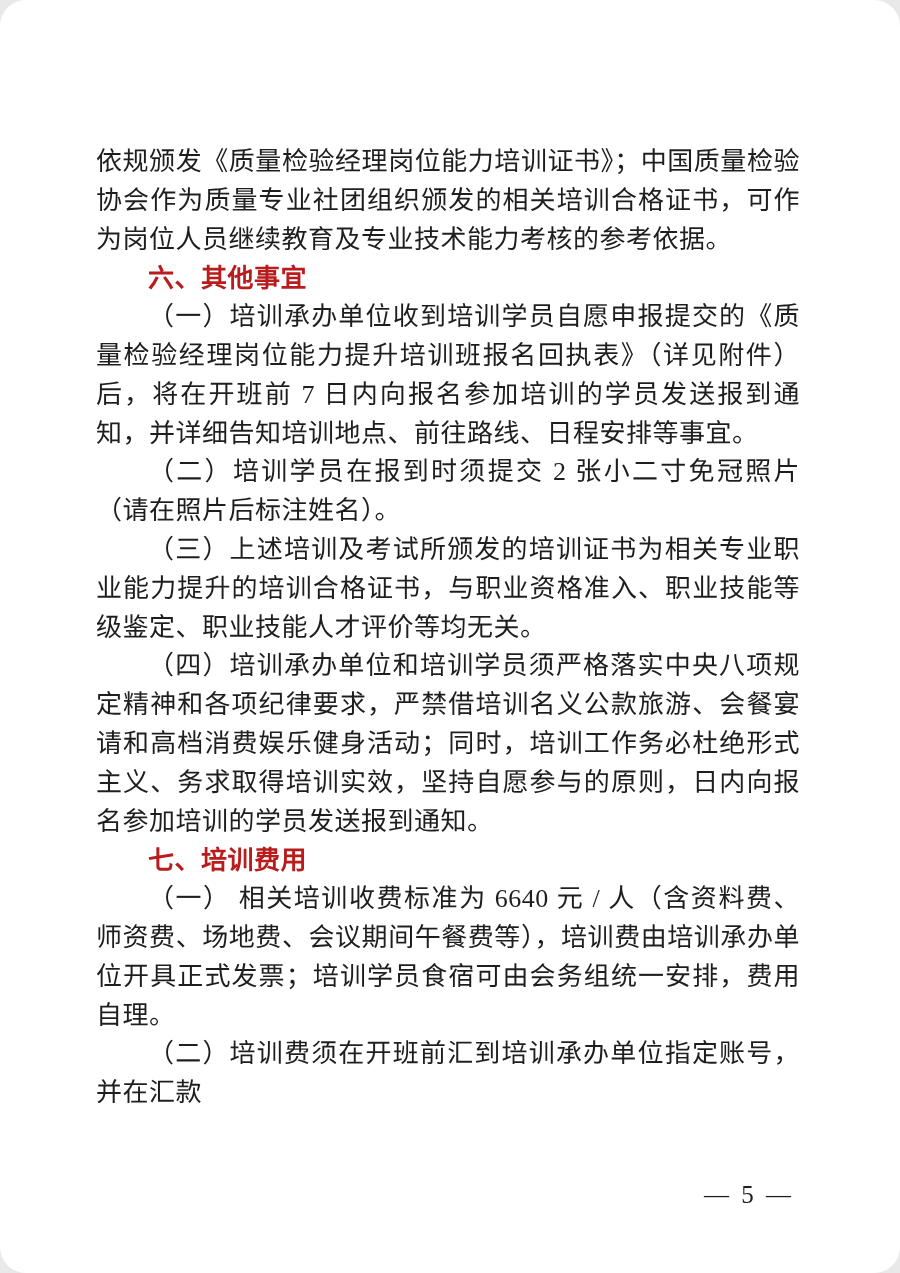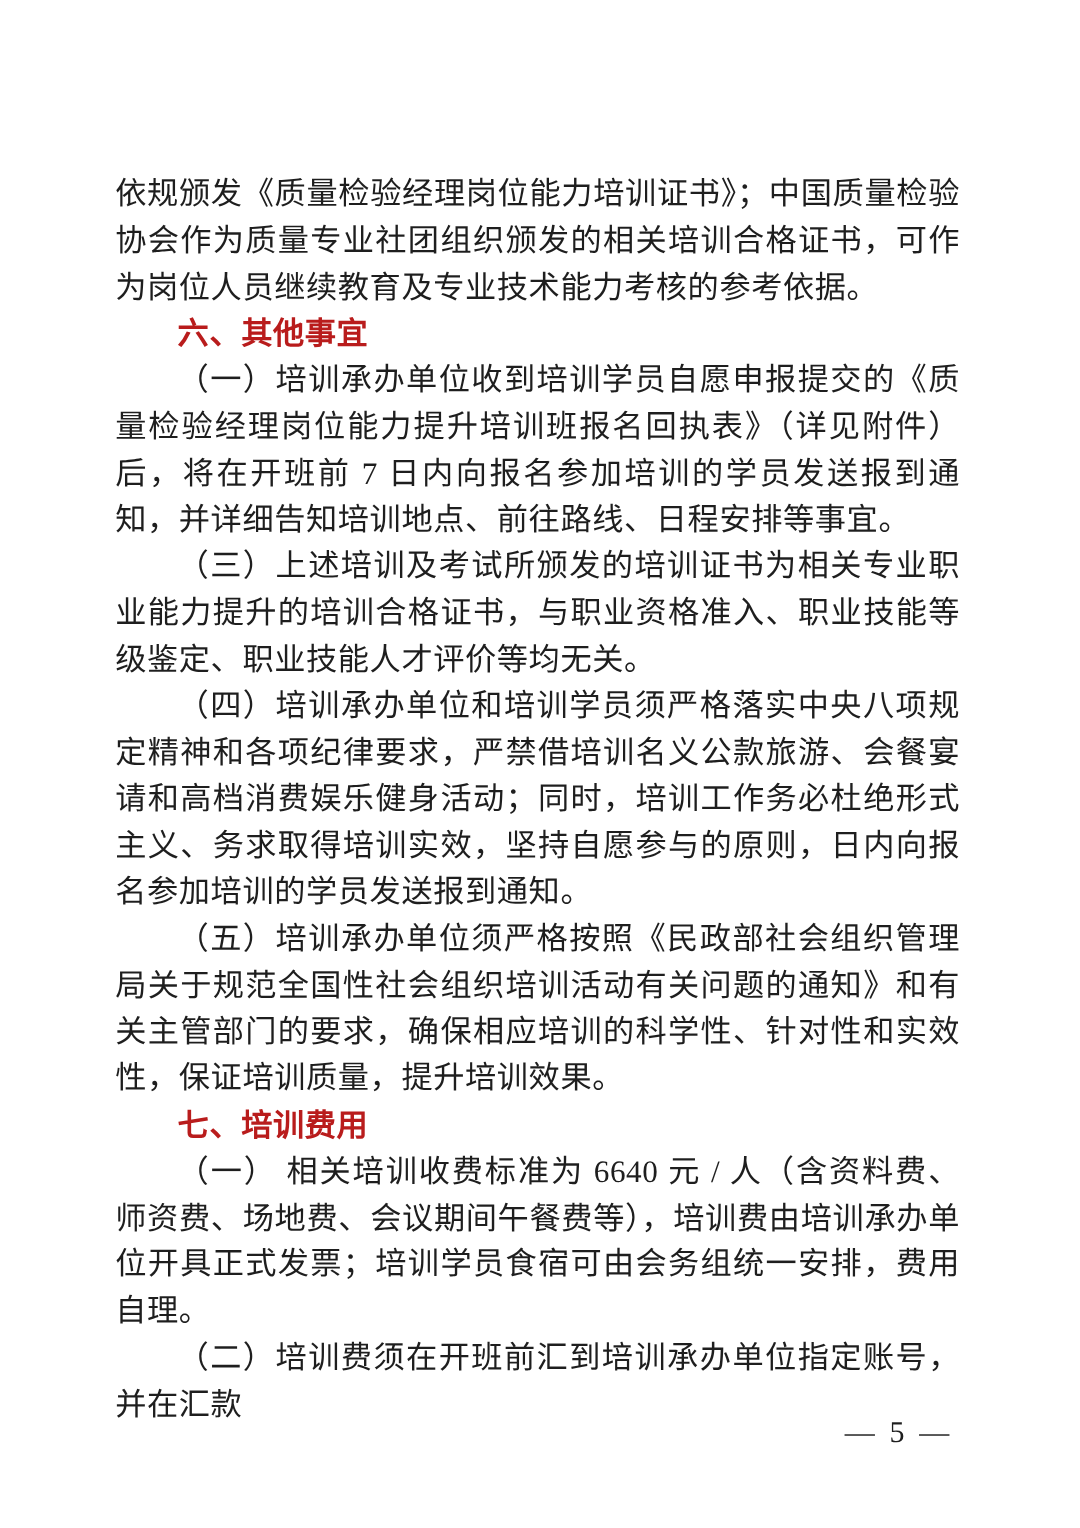--- a/index.html
+++ b/index.html
@@ -11,20 +11,21 @@
     position: relative;
     width: 900px;
     height: 1273px;
     margin: 0 auto;
     background: #ffffff;
     box-sizing: border-box;
     padding: 143px 100px 0 96px;
     overflow: hidden;
     color: #1e1e1e;
     font-family: "Liberation Serif", "DejaVu Serif", serif;
+    border-radius: 26px;
   }
   .doc-body p {
     margin: 0;
     font-size: 26px;
     line-height: 38.8px;
     text-align: justify;
     text-indent: 2em;
     letter-spacing: 0.5px;
   }
   .doc-body p.no-indent {
@@ -48,23 +49,23 @@
   }
 </style>
 </head>
 <body>
 
 <div class="page">
   <div class="doc-body" id="doc-body">
       <p class="body no-indent">依规颁发《质量检验经理岗位能力培训证书》；中国质量检验协会作为质量专业社团组织颁发的相关培训合格证书，可作为岗位人员继续教育及专业技术能力考核的参考依据。</p>
       <p class="heading">六、其他事宜</p>
       <p class="body">（一）培训承办单位收到培训学员自愿申报提交的《质量检验经理岗位能力提升培训班报名回执表》（详见附件）后，将在开班前 7 日内向报名参加培训的学员发送报到通知，并详细告知培训地点、前往路线、日程安排等事宜。</p>
+      <p class="body">（二）培训学员在报到时须提交 2 张小二寸免冠照片（请在照片后标注姓名）。</p>
       <p class="body">（三）上述培训及考试所颁发的培训证书为相关专业职业能力提升的培训合格证书，与职业资格准入、职业技能等级鉴定、职业技能人才评价等均无关。</p>
       <p class="body">（四）培训承办单位和培训学员须严格落实中央八项规定精神和各项纪律要求，严禁借培训名义公款旅游、会餐宴请和高档消费娱乐健身活动；同时，培训工作务必杜绝形式主义、务求取得培训实效，坚持自愿参与的原则，日内向报名参加培训的学员发送报到通知。</p>
-      <p class="body">（五）培训承办单位须严格按照《民政部社会组织管理局关于规范全国性社会组织培训活动有关问题的通知》和有关主管部门的要求，确保相应培训的科学性、针对性和实效性，保证培训质量，提升培训效果。</p>
       <p class="heading">七、培训费用</p>
       <p class="body">（一） 相关培训收费标准为 6640 元 / 人（含资料费、师资费、场地费、会议期间午餐费等），培训费由培训承办单位开具正式发票；培训学员食宿可由会务组统一安排，费用自理。</p>
       <p class="body">（二）培训费须在开班前汇到培训承办单位指定账号，并在汇款</p>
     </div>
   <div class="doc-footer">
     <span>— 5 —</span>
   </div>
 </div>
 
 </body></html>

